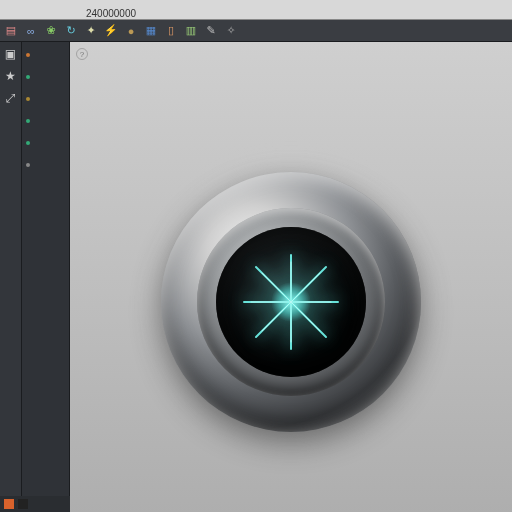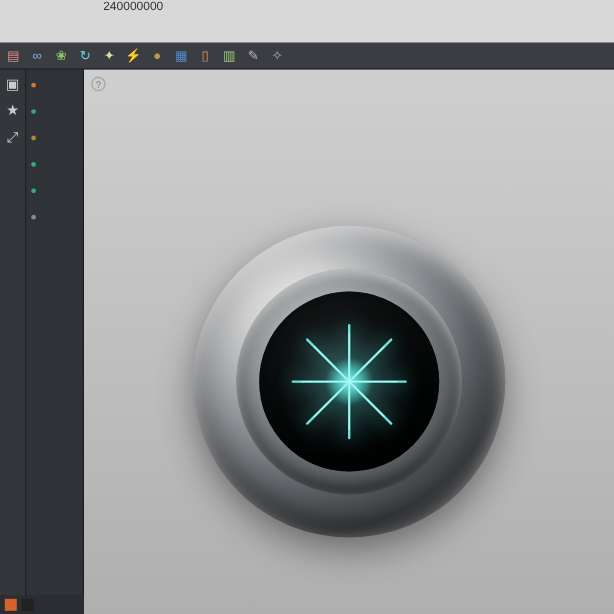--- a/index.html
+++ b/index.html
@@ -9,24 +9,24 @@
   background: #2a2d31;
   font-family: Arial, sans-serif;
   font-size: 10px;
   color: #aaa;
   overflow: hidden;
   position: relative;
 }
 
 
 .menubar {
-  height: 36px;
+  height: 20px;
   background: #d8d8d8;
   display: flex;
-  align-items: flex-start;
+  align-items: flex-end;
   padding: 0 6px;
   gap: 20px;
   border-bottom: 1px solid #888;
 }
 .menubar span { color: #333; font-size: 10px; }
 
 
 .toolbar {
   height: 22px;
   background: #3a3d42;

